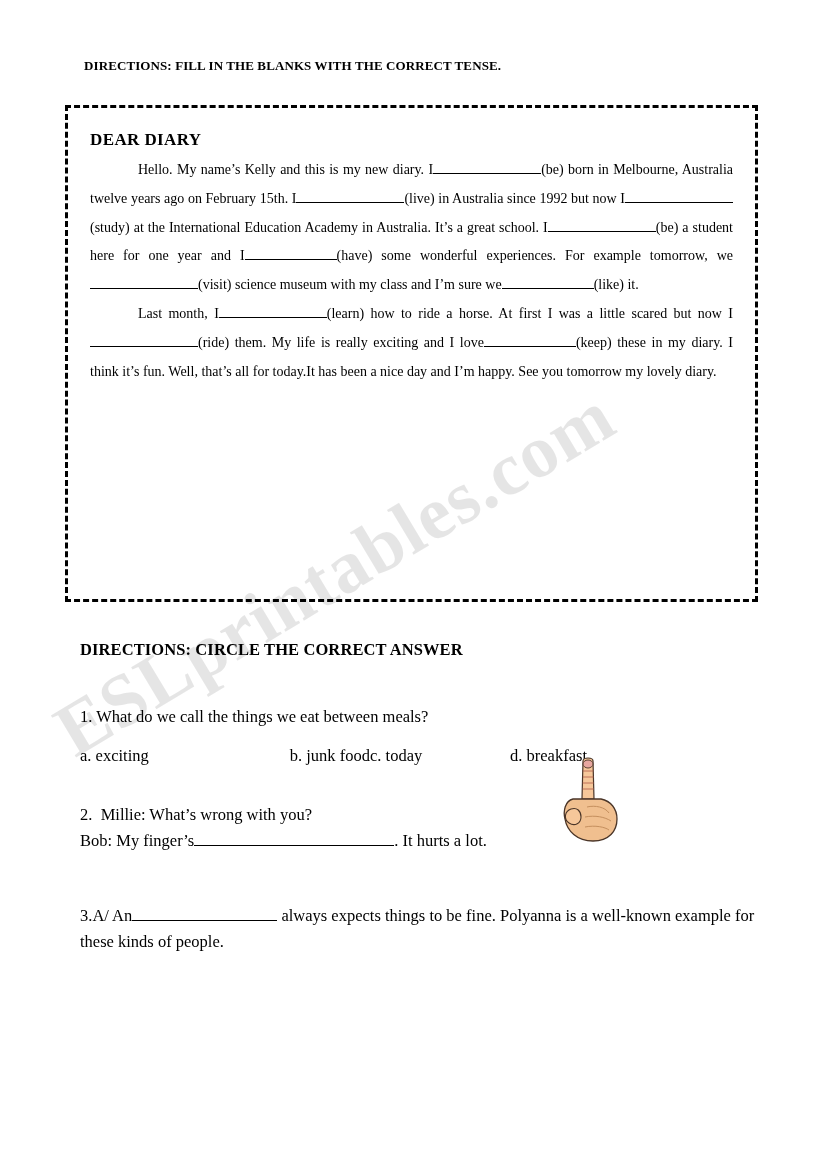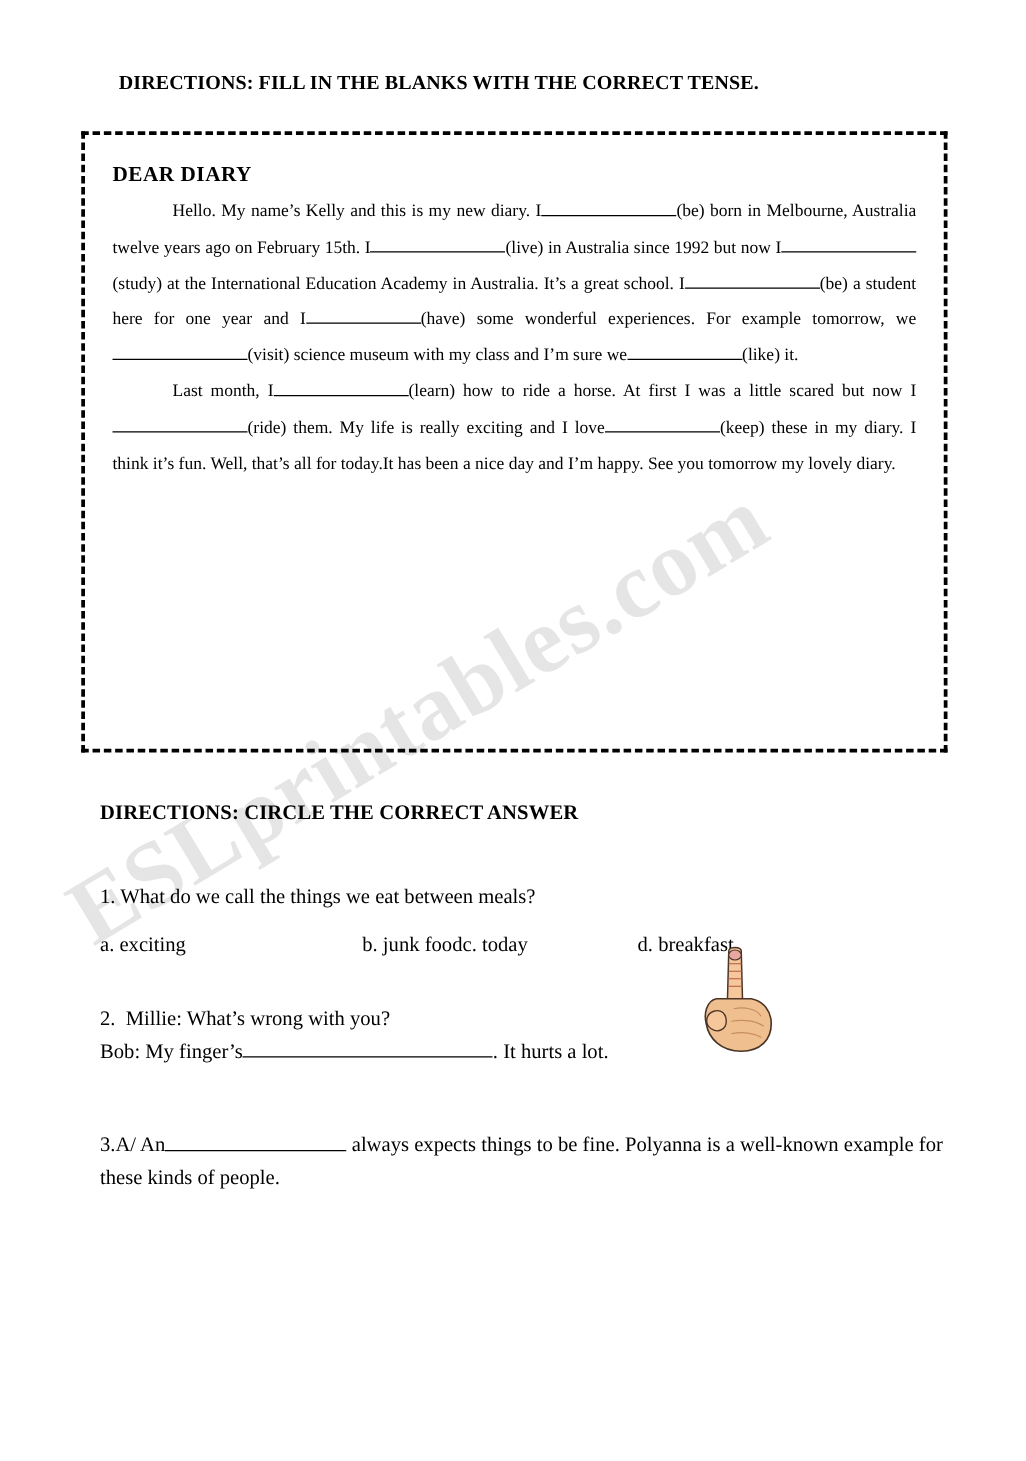--- a/index.html
+++ b/index.html
@@ -41,23 +41,23 @@
   }
 
   .content {
     position: relative;
     z-index: 2;
     padding: 0;
   }
 
   .directions-title {
     position: absolute;
-    left: 95px;
+    left: 84px;
     top: 58px;
-    font-size: 16px;
+    font-size: 13px;
     font-weight: bold;
     font-family: "Liberation Serif", serif;
     letter-spacing: 0.1px;
   }
 
   .diary-box {
     position: absolute;
     left: 65px;
     top: 105px;
     width: 693px;

